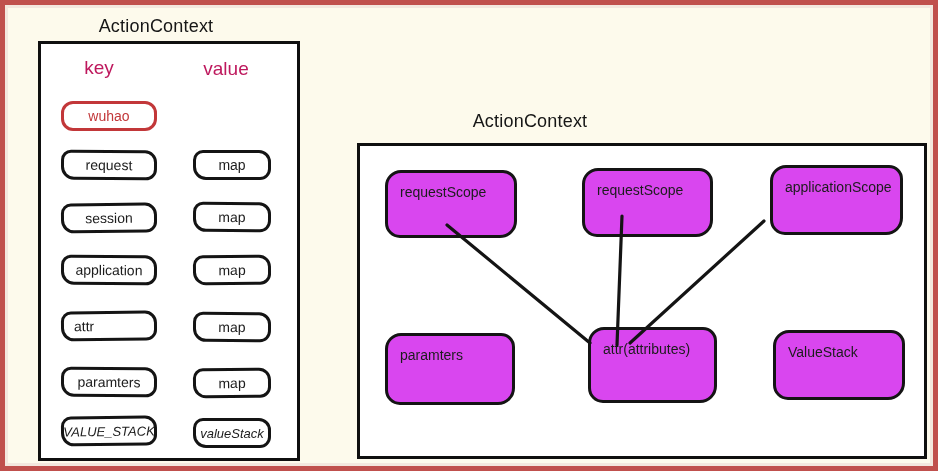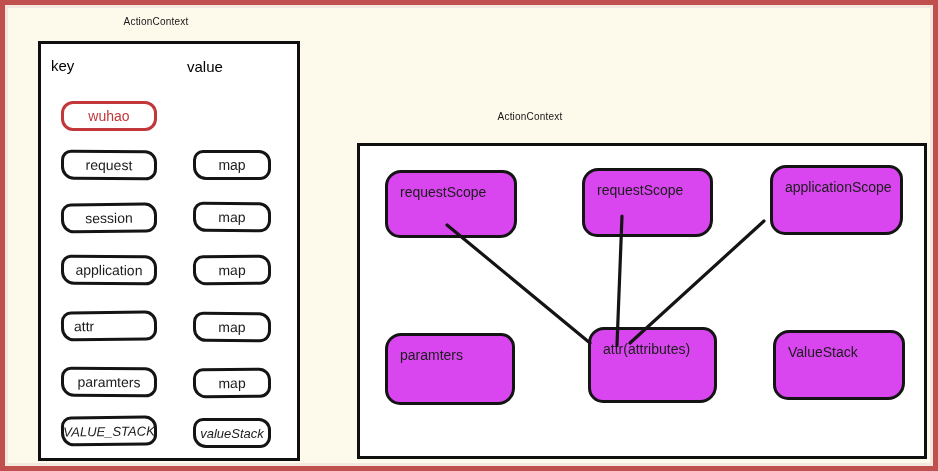--- a/index.html
+++ b/index.html
@@ -12,41 +12,42 @@
     position:relative;
     width:938px;height:471px;
     box-sizing:border-box;
     background:#fdfaec;
     border:5px solid #c0504d;
     box-shadow:inset 0 0 0 3px #f3e7de;
     overflow:hidden;
   }
   .panel-title{
     position:absolute;
-    font-size:10px;
+    font-size:18px;
     letter-spacing:.2px;
     text-align:center;
     color:#161616;
   }
   .lp-title{left:0;width:302px;top:11px;}
   .rp-title{left:425px;width:200px;top:106px;}
 
   
   .left-panel{
     position:absolute;
     left:33px;top:36px;
     width:262px;height:420px;
     box-sizing:border-box;
     border:3px solid #0f0f0f;
     background:#ffffff;
   }
   .col-header{
     position:absolute;
-    font-size:15px;
-    color:#000000;
+    font-size:19px;
+    text-align:center;
+    color:#be185d;
   }
   .hdr-key{left:10px;top:13px;width:96px;}
   .hdr-value{left:146px;top:14px;width:78px;}
 
   .pill{
     position:absolute;
     box-sizing:border-box;
     height:30px;
     border:3px solid #141414;
     border-radius:10px 12px 11px 13px;

